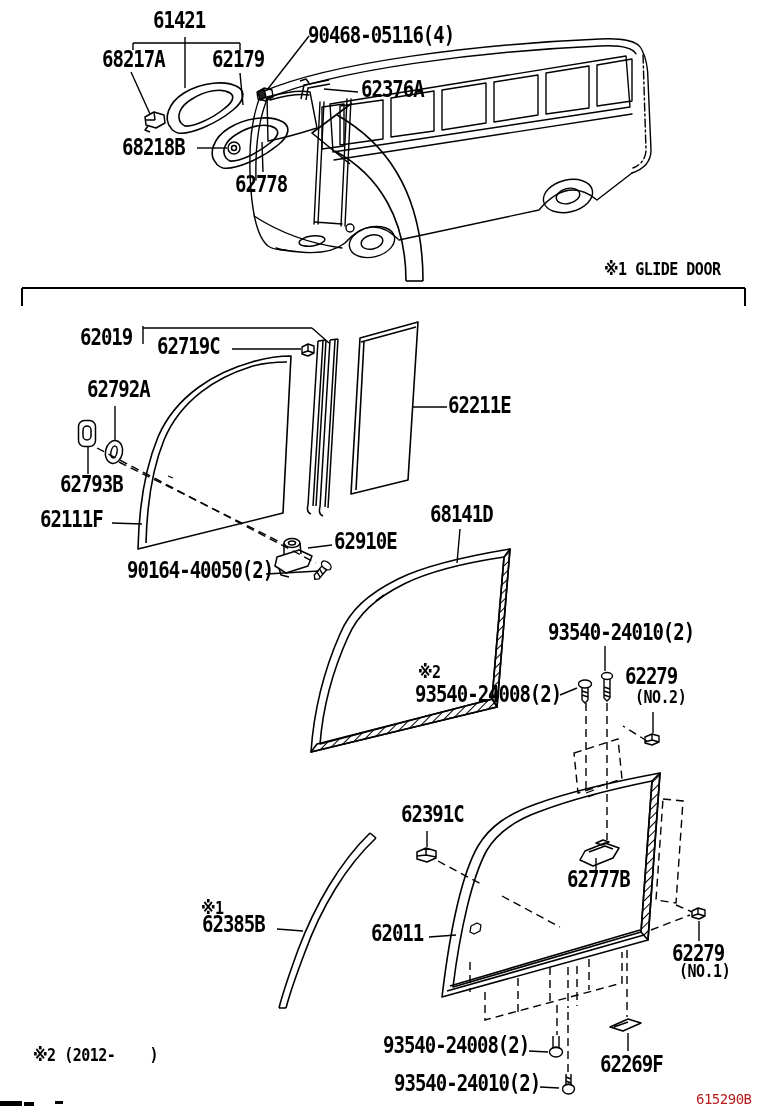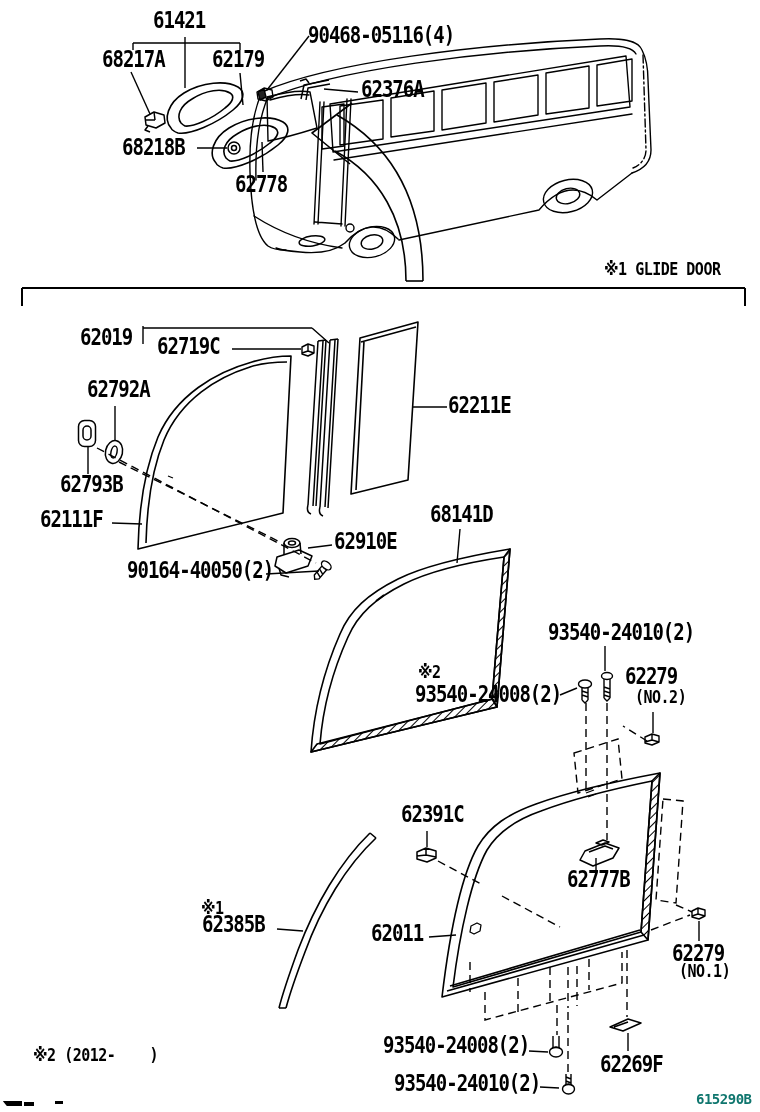--- a/index.html
+++ b/index.html
@@ -1,24 +1,24 @@
 <!DOCTYPE html>
 <html><head>
 <meta charset="utf-8">
 <style>
   html,body{margin:0;padding:0;background:#fff;}
   #stage{position:relative;width:760px;height:1112px;background:#ffffff;overflow:hidden;
-         font-family:"DejaVu Sans Mono","DejaVu Sans",monospace;border-radius:22px;}
+         font-family:"DejaVu Sans Mono","DejaVu Sans",monospace;}
   #art{position:absolute;left:0;top:0;}
   .pl{position:absolute;font-weight:bold;font-size:19px;line-height:19px;letter-spacing:-1px;
       color:#000;white-space:pre;transform:scaleY(1.18);transform-origin:0 0;}
   .pls{position:absolute;font-weight:bold;font-size:15px;line-height:15px;letter-spacing:-0.5px;
       color:#000;white-space:pre;transform:scaleY(1.12);transform-origin:0 0;}
-  .plx{position:absolute;font-weight:bold;font-size:14px;line-height:14px;letter-spacing:-0.5px;
-      color:#0f766e;white-space:pre;}
+  .plx{position:absolute;font-weight:normal;font-size:14px;line-height:14px;letter-spacing:-0.5px;
+      color:#b91c1c;white-space:pre;}
 </style>
 </head>
 <body>
 
 <div id="stage">
 
 <svg id="art" width="760" height="1112" viewBox="0 0 760 1112">
   <defs>
     <pattern id="hatch" width="6" height="6" patternUnits="userSpaceOnUse" patternTransform="rotate(45)">
       <line x1="0" y1="0" x2="0" y2="6" stroke="#000" stroke-width="2"></line>

